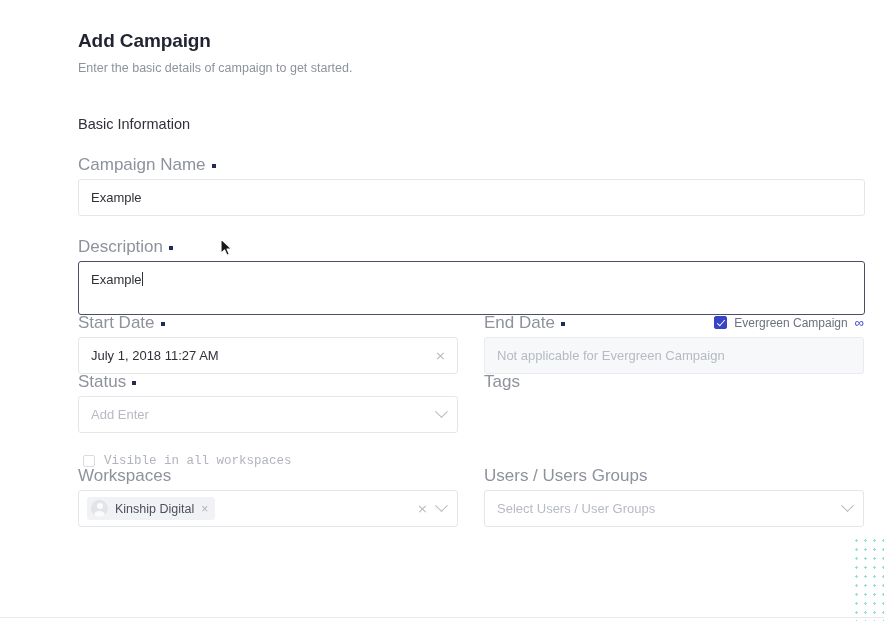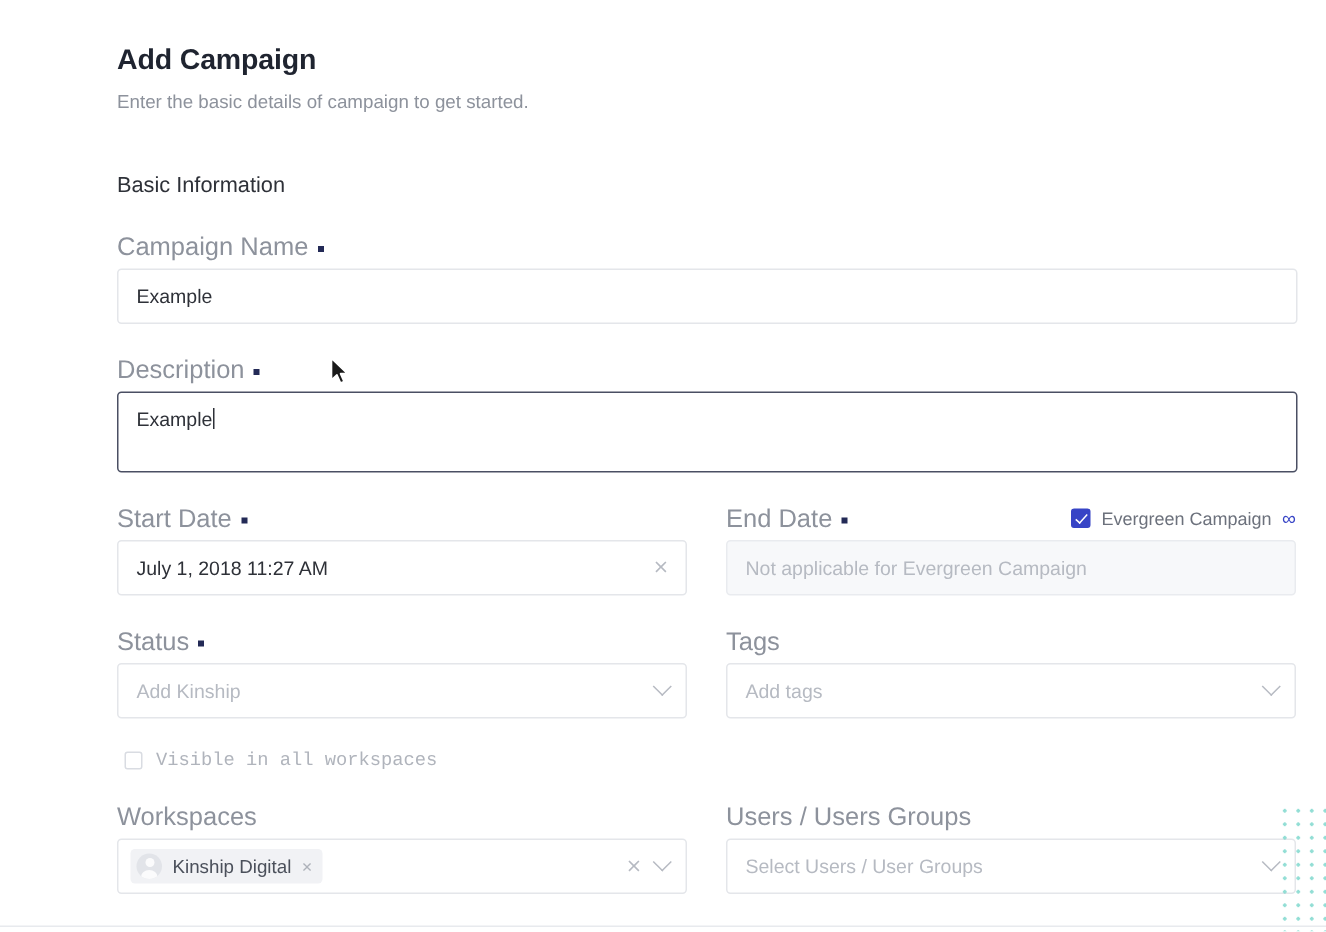--- a/index.html
+++ b/index.html
@@ -123,21 +123,20 @@
     height: 14px;
     background: #2e3138;
     vertical-align: -2px;
     margin-left: 0px;
   }
 
   
   .row {
     display: flex;
     gap: 26px;
-    margin-top: 23px;
   }
   .col { width: 380px; flex: 0 0 380px; }
 
   .block { margin-top: 23px; }
 
   
   .label-row {
     display: flex;
     align-items: center;
     justify-content: space-between;
@@ -343,36 +342,30 @@
   </div>
 
   <div class="row">
 
     <div class="col">
       <div class="field-label">
         <span>Status</span>
         <span class="req-dot"></span>
       </div>
       <div class="control">
-        <span class="placeholder">Add Kinship</span>
+        <span class="placeholder">Add Enter</span>
         <span class="ctl-icons">
           <span class="chev"></span>
         </span>
       </div>
     </div>
 
     <div class="col">
       <div class="field-label">
         <span>Tags</span>
-      </div>
-      <div class="control">
-        <span class="placeholder">Add tags</span>
-        <span class="ctl-icons">
-          <span class="chev"></span>
-        </span>
       </div>
     </div>
 
   </div>
 
   <div class="plain-check-row">
     <span class="cb-empty"></span>
     <span class="lbl">Visible in all workspaces</span>
   </div>
 

